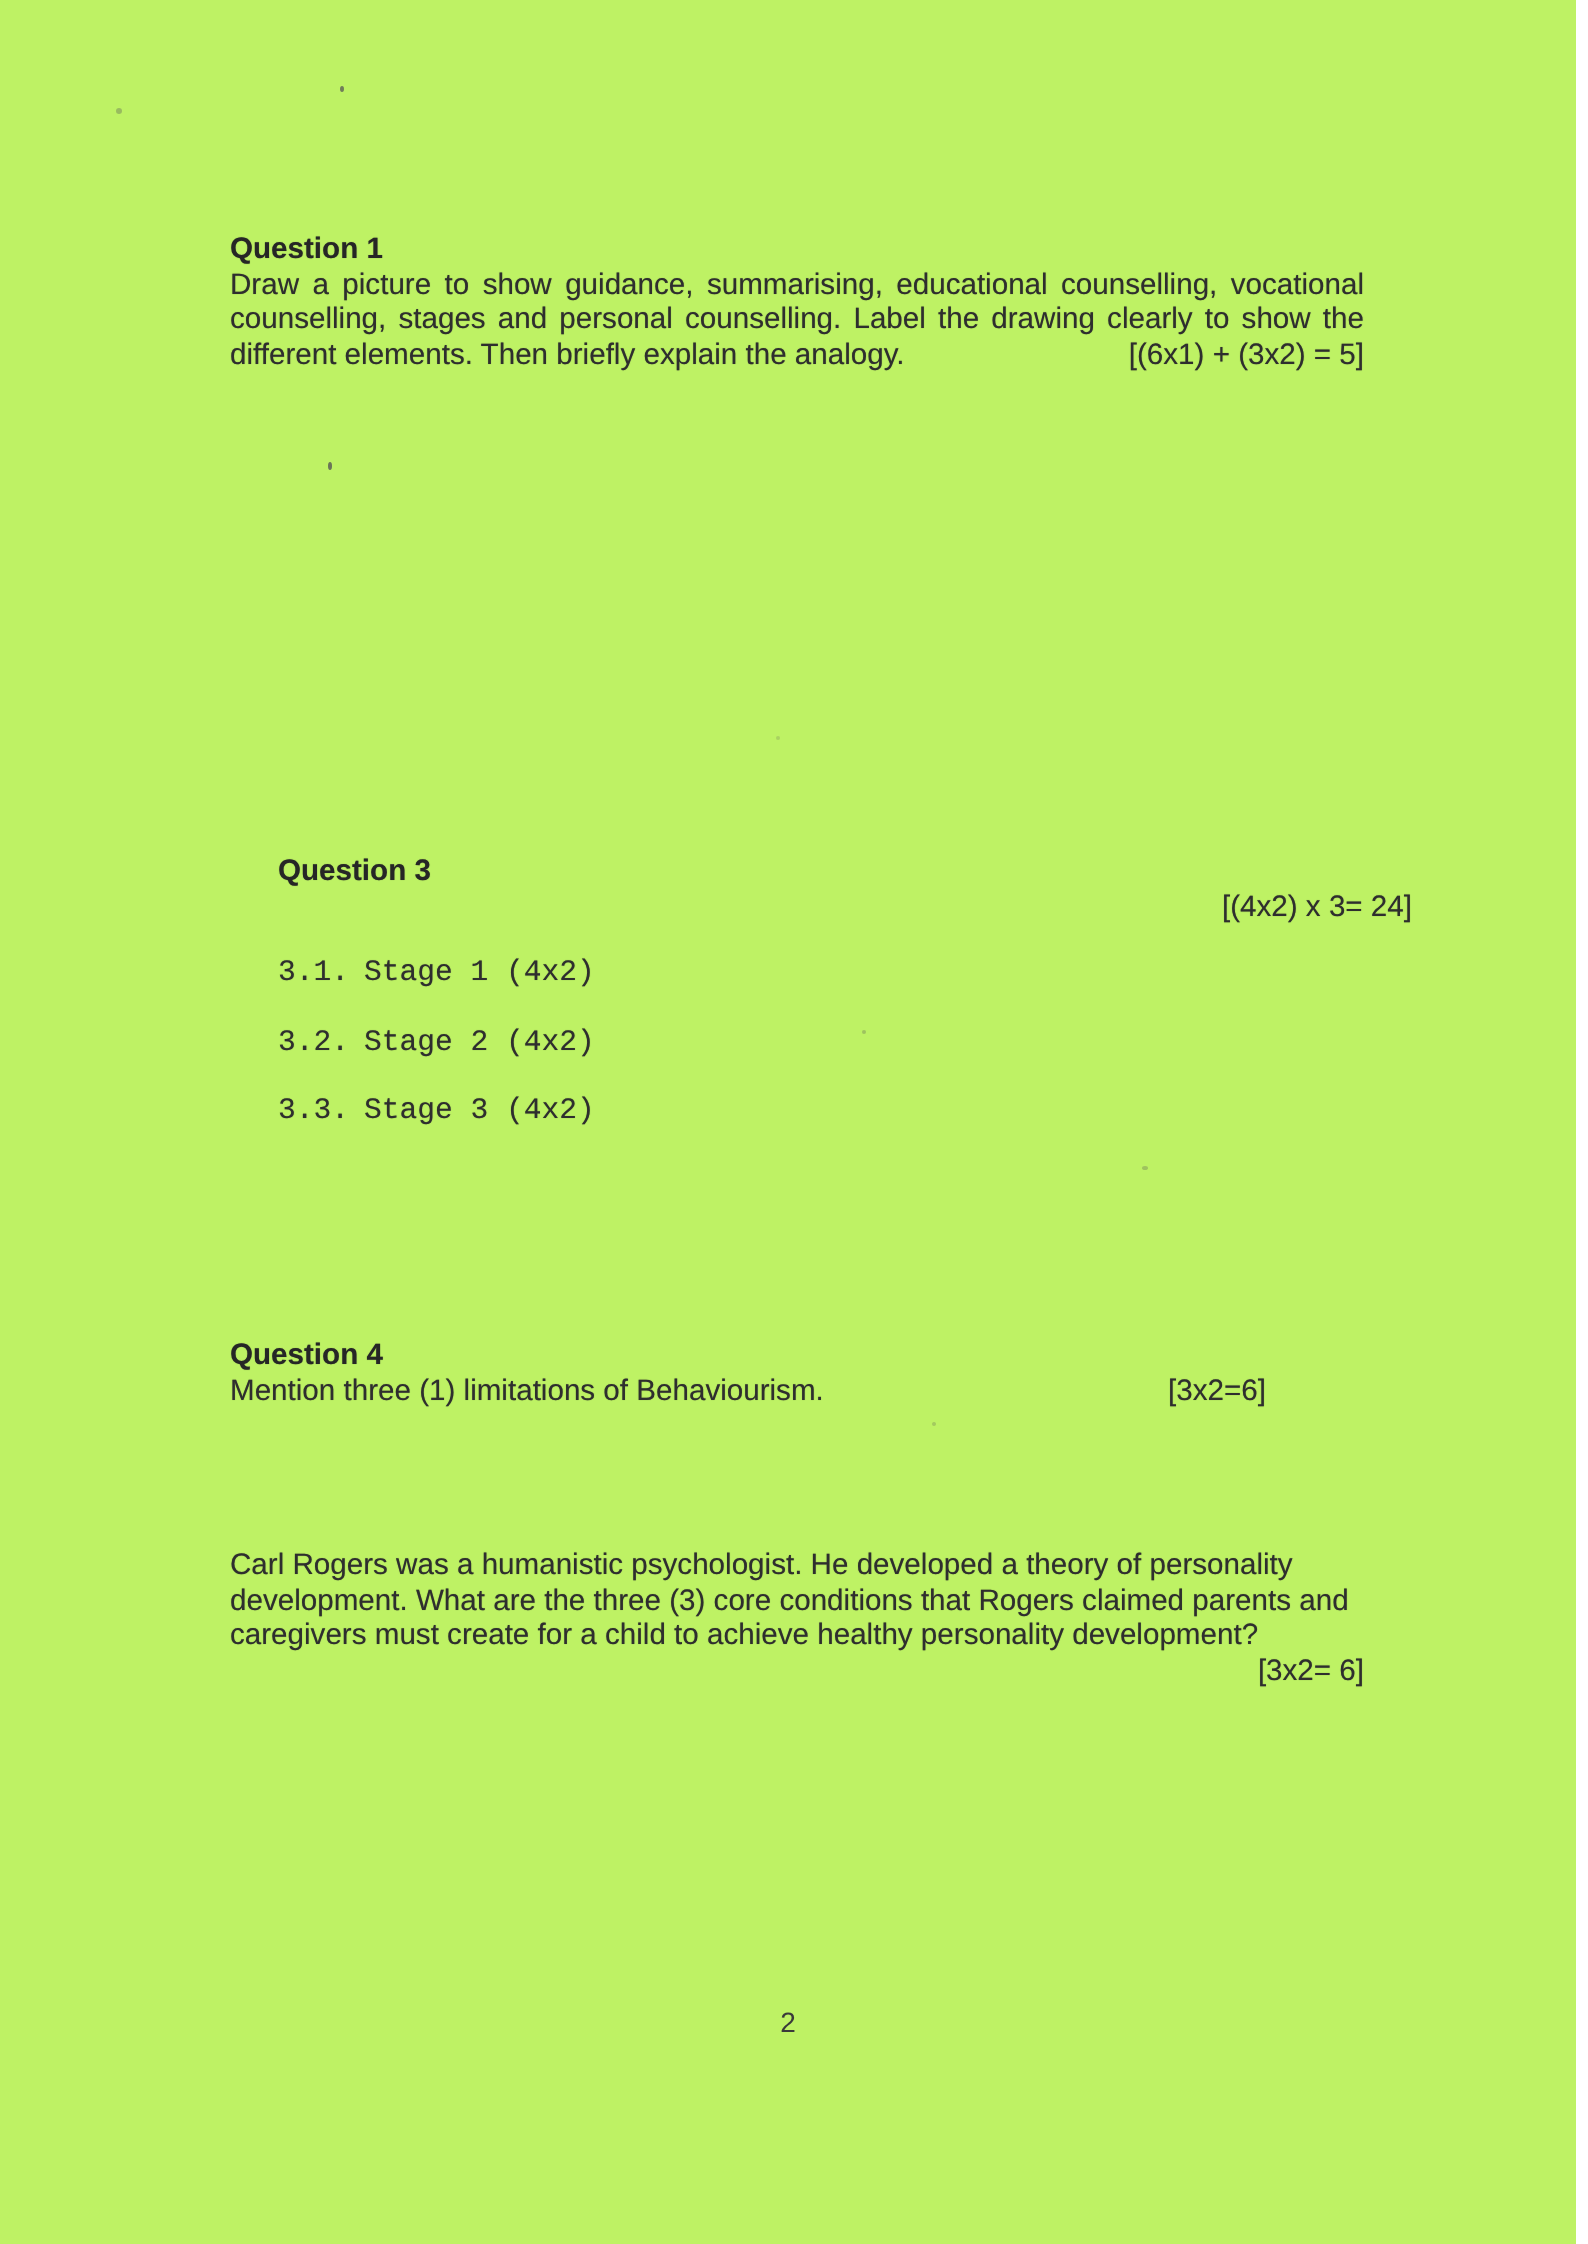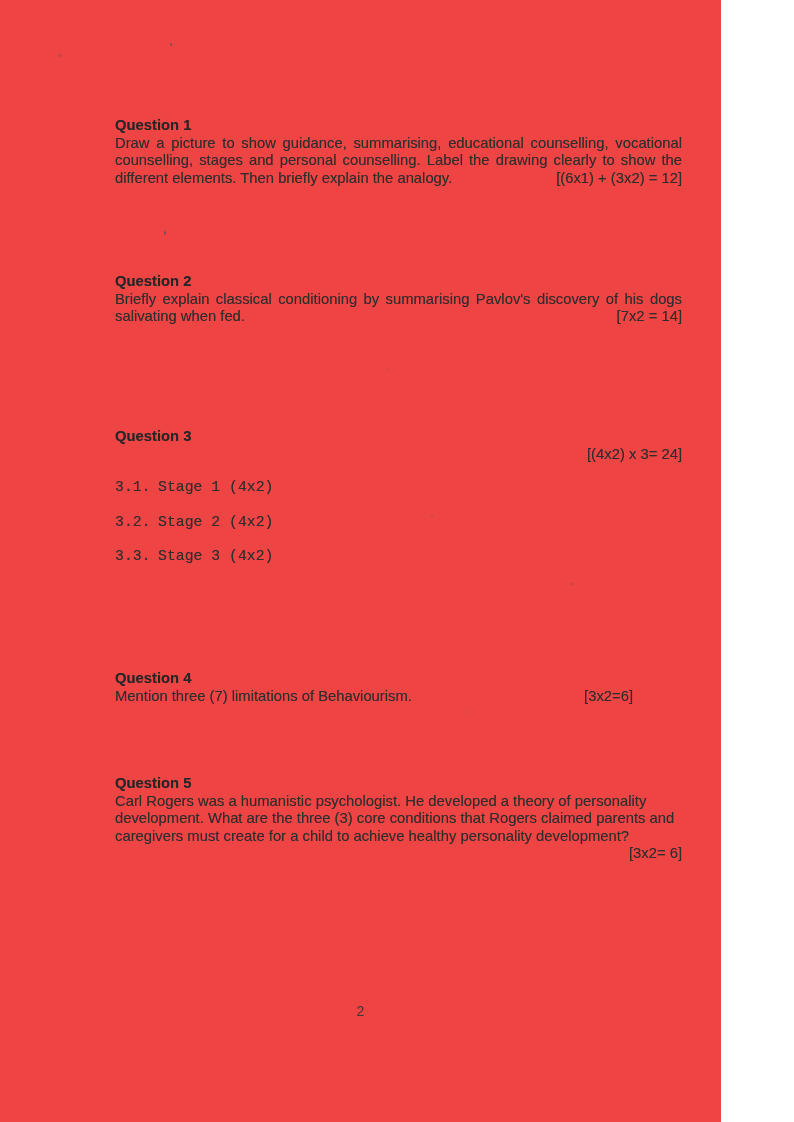--- a/index.html
+++ b/index.html
@@ -2,27 +2,26 @@
 <html><head>
 <meta charset="utf-8">
 <style>
   html, body {
     margin: 0;
     padding: 0;
     background: #ffffff;
   }
   .page {
     position: relative;
-    width: 676px;
+    width: 788px;
     height: 1122px;
-    background: #ef4444;
+    background: #bef264;
     font-family: "Liberation Sans", sans-serif;
     color: #2e2e2e;
     overflow: hidden;
-    padding-left: 45px;
   }
   .q {
     position: absolute;
     left: 115px;
     width: 567px;
     font-size: 14.8px;
     line-height: 17.5px;
     text-shadow: 0 0 0.5px rgba(40,40,40,0.45);
   }
   .qtitle {
@@ -79,34 +78,26 @@
   <div class="speck" style="left:571px; top:583px; width:3px; height:2px; opacity:.3;"></div>
   <div class="speck" style="left:466px; top:711px; width:2px; height:2px; opacity:.25;"></div>
   <div class="speck" style="left:388px; top:368px; width:2px; height:2px; opacity:.2;"></div>
 
   <section class="q" style="top:117px;">
     <div class="qtitle">Question 1</div>
     <div class="line just">Draw a picture to show guidance, summarising, educational counselling, vocational</div>
     <div class="line just">counselling, stages and personal counselling. Label the drawing clearly to show the</div>
     <div class="line split">
       <span>different elements. Then briefly explain the analogy.</span>
-      <span class="marks">[(6x1) + (3x2) = 12]</span>
+      <span class="marks">[(6x1) + (3x2) = 5]</span>
     </div>
   </section>
 
-  <section class="q" style="top:273px;">
-    <div class="qtitle">Question 2</div>
-    <div class="line just">Briefly explain classical conditioning by summarising Pavlov's discovery of his dogs</div>
-    <div class="line split">
-      <span>salivating when fed.</span>
-      <span class="marks">[7x2 = 14]</span>
-    </div>
-  </section>
 
-  <section class="q" style="top:428px;">
+  <section class="q" style="top:428px;margin-left:24px;">
     <div class="qtitle">Question 3</div>
     <div class="line marks-line">
       <span class="marks">[(4x2) x 3= 24]</span>
     </div>
     <div class="items">
       <div class="item">
         <span class="item-num">3.1.</span>
         <span>Stage 1 (4x2)</span>
       </div>
       <div class="item">
@@ -116,27 +107,26 @@
       <div class="item">
         <span class="item-num">3.3.</span>
         <span>Stage 3 (4x2)</span>
       </div>
     </div>
   </section>
 
   <section class="q" style="top:670px;">
     <div class="qtitle">Question 4</div>
     <div class="line split">
-      <span>Mention three (7) limitations of Behaviourism.</span>
+      <span>Mention three (1) limitations of Behaviourism.</span>
       <span class="marks marks-offset">[3x2=6]</span>
     </div>
   </section>
 
   <section class="q" style="top:775px;">
-    <div class="qtitle">Question 5</div>
     <div class="line">Carl Rogers was a humanistic psychologist. He developed a theory of personality</div>
     <div class="line">development. What are the three (3) core conditions that Rogers claimed parents and</div>
     <div class="line">caregivers must create for a child to achieve healthy personality development?</div>
     <div class="line marks-line">
       <span class="marks">[3x2= 6]</span>
     </div>
   </section>
 
   <div class="page-number">2</div>
 

